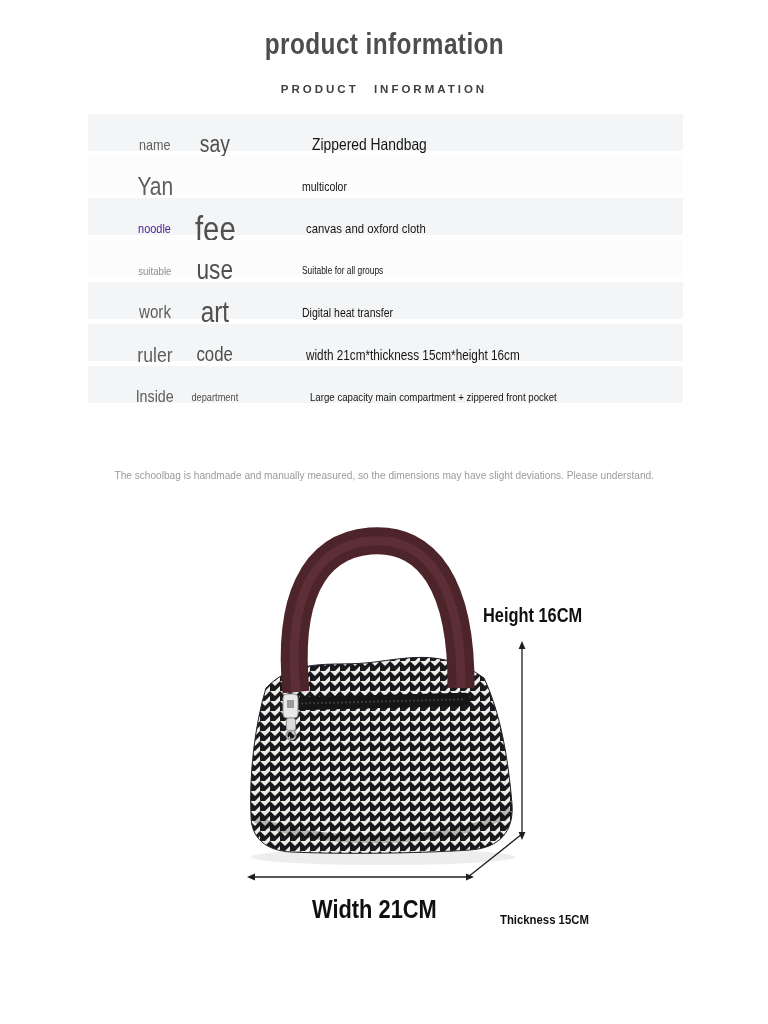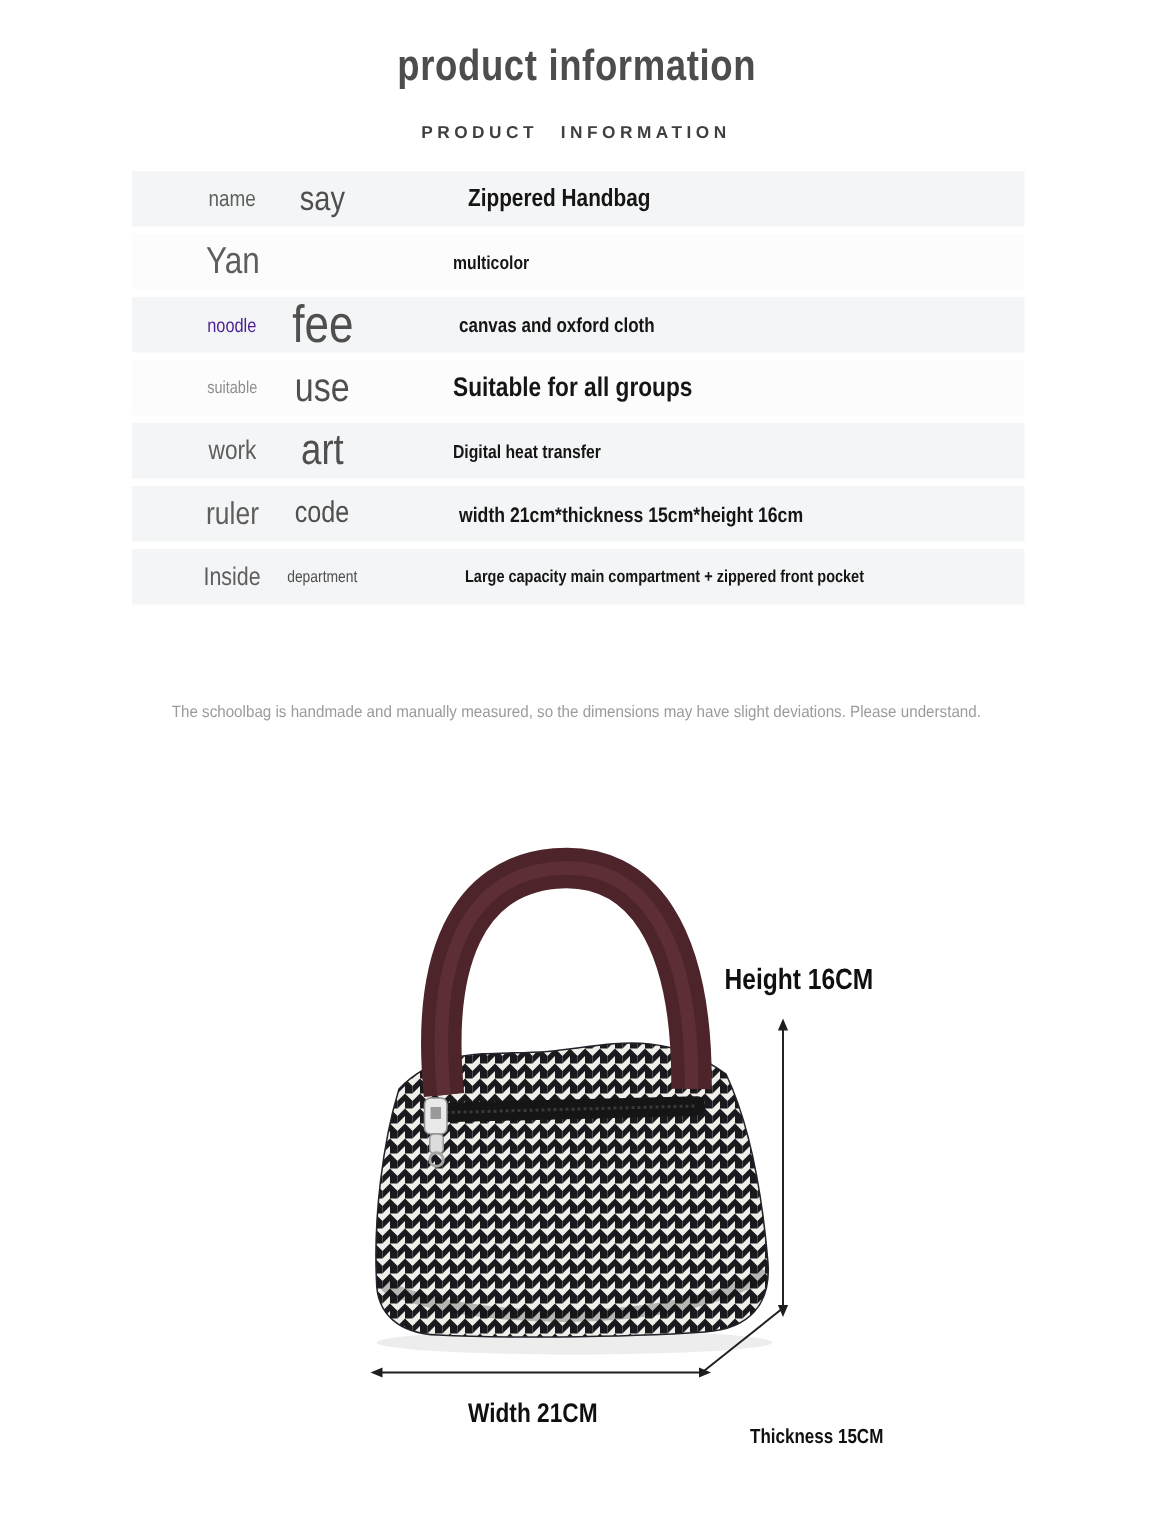--- a/index.html
+++ b/index.html
@@ -13,45 +13,45 @@
   .title { position:absolute; top:28px; left:0; width:768px; text-align:center;
            font-size:29px; font-weight:700; color:#4d4d4d; letter-spacing:0.5px; }
   .subtitle { position:absolute; top:83px; left:0; width:768px; text-align:center;
               font-size:11.5px; font-weight:700; color:#3f3f3f; letter-spacing:3px; word-spacing:9px; }
 
   .spec-table { position:absolute; left:88px; top:114px; width:595px; }
   .row { position:relative; height:37px; margin-bottom:5px; }
   .r1,.r3,.r5,.r7,.r8 { background:#f4f5f6; }
   .r2,.r4,.r6 { background:#fcfcfd; }
 
-  .c1,.c2,.cv { position:absolute; top:0; height:100%; display:flex; align-items:center; }
+  .c1,.c2,.cv { position:absolute; top:12px; height:100%; display:flex; align-items:center; }
   .c1 { left:10px;  width:114px; justify-content:center; color:#5e5e5e; font-weight:500; }
   .c2 { left:70px;  width:114px; justify-content:center; color:#4f4f4f; font-weight:500; }
-  .cv { left:214px; right:6px; font-weight:700; color:#151515; }
+  .cv { left:214px; right:6px; font-weight:400; color:#151515; }
 
   .r1 .c1{font-size:15px}   .r1 .c2{font-size:23px} .r1 .cv{font-size:16.5px; left:224px;}
   .r2 .c1{font-size:25px}   .r2 .c2{font-size:17px} .r2 .cv{font-size:12.5px}
   .r3 .c1{font-size:13px; color:#4c1d95}   .r3 .c2{font-size:35px} .r3 .cv{font-size:13.5px; left:218px;}
-  .r4 .c1{font-size:11.5px; color:#8f8f8f} .r4 .c2{font-size:27px} .r4 .cv{font-size:18px}
+  .r4 .c1{font-size:11.5px; color:#8f8f8f} .r4 .c2{font-size:27px} .r4 .cv{font-size:10px}
   .r5 .c1{font-size:18px}   .r5 .c2{font-size:29px} .r5 .cv{font-size:12.5px}
   .r6 .c1{font-size:17px}   .r6 .c2{font-size:11.5px} .r6 .cv{font-size:13.5px}
   .r7 .c1{font-size:21px}   .r7 .c2{font-size:20px} .r7 .cv{font-size:14px; left:218px;}
   .r8 .c1{font-size:17px}   .r8 .c2{font-size:11px} .r8 .cv{font-size:11.5px; left:222px;}
 
   .disclaimer { position:absolute; top:469px; left:0; width:768px; text-align:center;
                 font-size:11px; color:#9b9b9b; }
   .disclaimer .cond { transform:scaleX(0.92); transform-origin:center center; }
 
-  .figure { position:absolute; left:0; top:554px; width:768px; height:430px;padding-left:48px; }
+  .figure { position:absolute; left:0; top:516px; width:768px; height:430px;padding-left:48px; }
   .bag-svg { position:absolute; left:0; top:0; }
 
   .dim-label { position:absolute; font-weight:700; color:#101010; white-space:nowrap; }
   .dim-height    { left:483px; top:88px;  font-size:19.5px; }
   .dim-thickness { left:500px; top:352px; font-size:13.5px;margin-top:44px; }
-  .dim-width     { left:312px; top:378px; font-size:18px; }
+  .dim-width     { left:312px; top:378px; font-size:26px; }
 </style>
 </head>
 <body>
 
 <div class="page">
 
   <div class="title">
     <span class="cond ccenter">product information</span>
   </div>
   <div class="subtitle">

